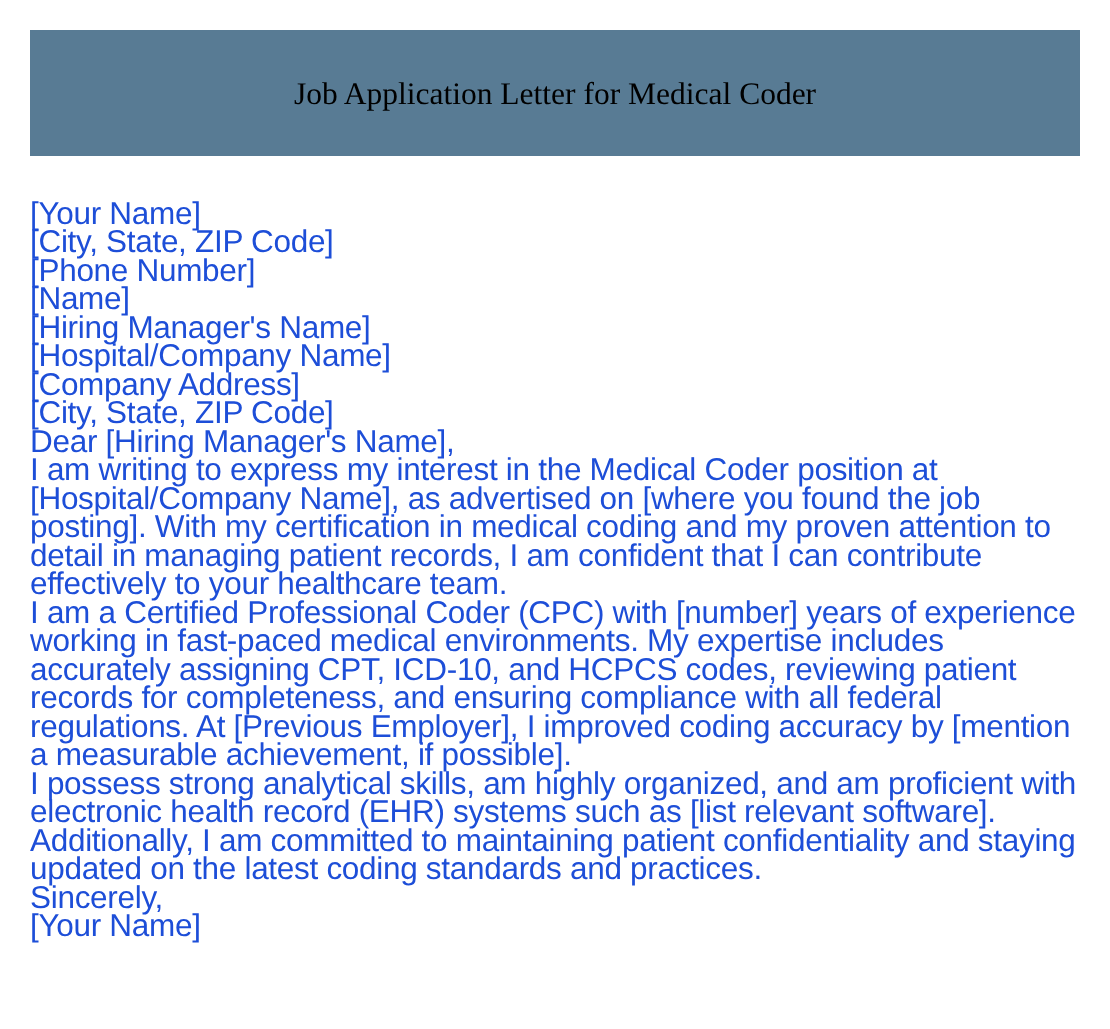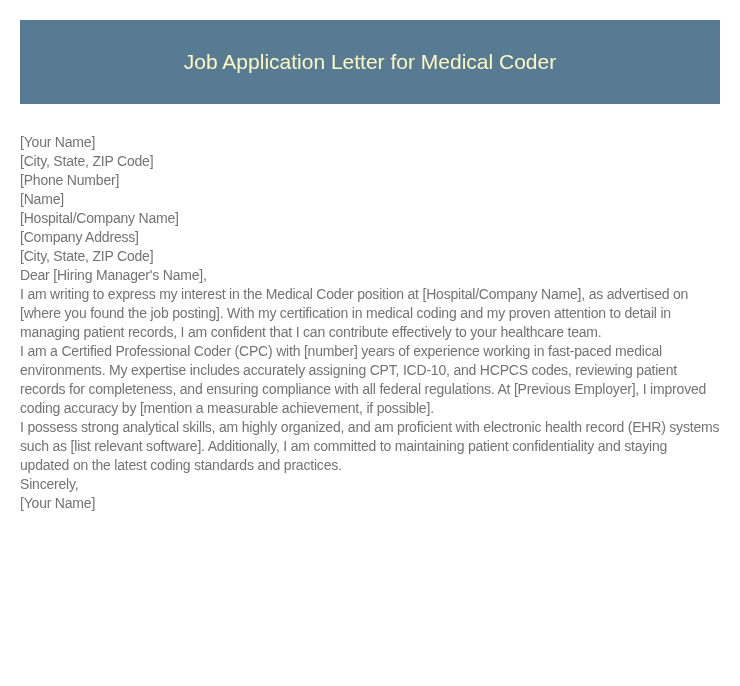--- a/index.html
+++ b/index.html
@@ -1,41 +1,42 @@
 <!DOCTYPE html>
 <html><head>
   <meta charset="utf-8">
   <style>
     html, body { margin: 0; padding: 0; background: #ffffff; }
     body { width: 740px; height: 686px; position: relative; overflow: hidden; }
     .header {
       position: absolute; left: 20px; top: 20px; width: 700px; height: 84px;
-      background: #587b94; color: #fef9c3;
+      background: #587b94; color: #000000;
       display: flex; align-items: center; justify-content: center;
-      font-family: Liberation Sans, sans-serif; font-size: 21px;
+      font-family: Liberation Serif, serif; font-size: 21px;
     }
     .letter {
       position: absolute; left: 20px; top: 133px; width: 700px;
-      font-family: "Liberation Sans", sans-serif; font-size: 14px;
-      line-height: 19px; color: #737373; letter-spacing: -0.2px;
+      font-family: "Liberation Sans", sans-serif; font-size: 21px;
+      line-height: 19px; color: #1d4ed8; letter-spacing: -0.2px;
     }
     .letter .line { display: block; }
   </style>
 </head>
 <body>
 
 <div class="header">
   <span>Job Application Letter for Medical Coder</span>
 </div>
 
 <div class="letter">
   <span class="line">[Your Name]</span>
   <span class="line">[City, State, ZIP Code]</span>
   <span class="line">[Phone Number]</span>
   <span class="line">[Name]</span>
+  <span class="line">[Hiring Manager's Name]</span>
   <span class="line">[Hospital/Company Name]</span>
   <span class="line">[Company Address]</span>
   <span class="line">[City, State, ZIP Code]</span>
   <span class="line">Dear [Hiring Manager's Name],</span>
   <span class="line">I am writing to express my interest in the Medical Coder position at [Hospital/Company Name], as advertised on [where you found the job posting]. With my certification in medical coding and my proven attention to detail in managing patient records, I am confident that I can contribute effectively to your healthcare team.</span>
   <span class="line">I am a Certified Professional Coder (CPC) with [number] years of experience working in fast-paced medical environments. My expertise includes accurately assigning CPT, ICD-10, and HCPCS codes, reviewing patient records for completeness, and ensuring compliance with all federal regulations. At [Previous Employer], I improved coding accuracy by [mention a measurable achievement, if possible].</span>
   <span class="line">I possess strong analytical skills, am highly organized, and am proficient with electronic health record (EHR) systems such as [list relevant software]. Additionally, I am committed to maintaining patient confidentiality and staying updated on the latest coding standards and practices.</span>
   <span class="line">Sincerely,</span>
   <span class="line">[Your Name]</span>
 </div>

